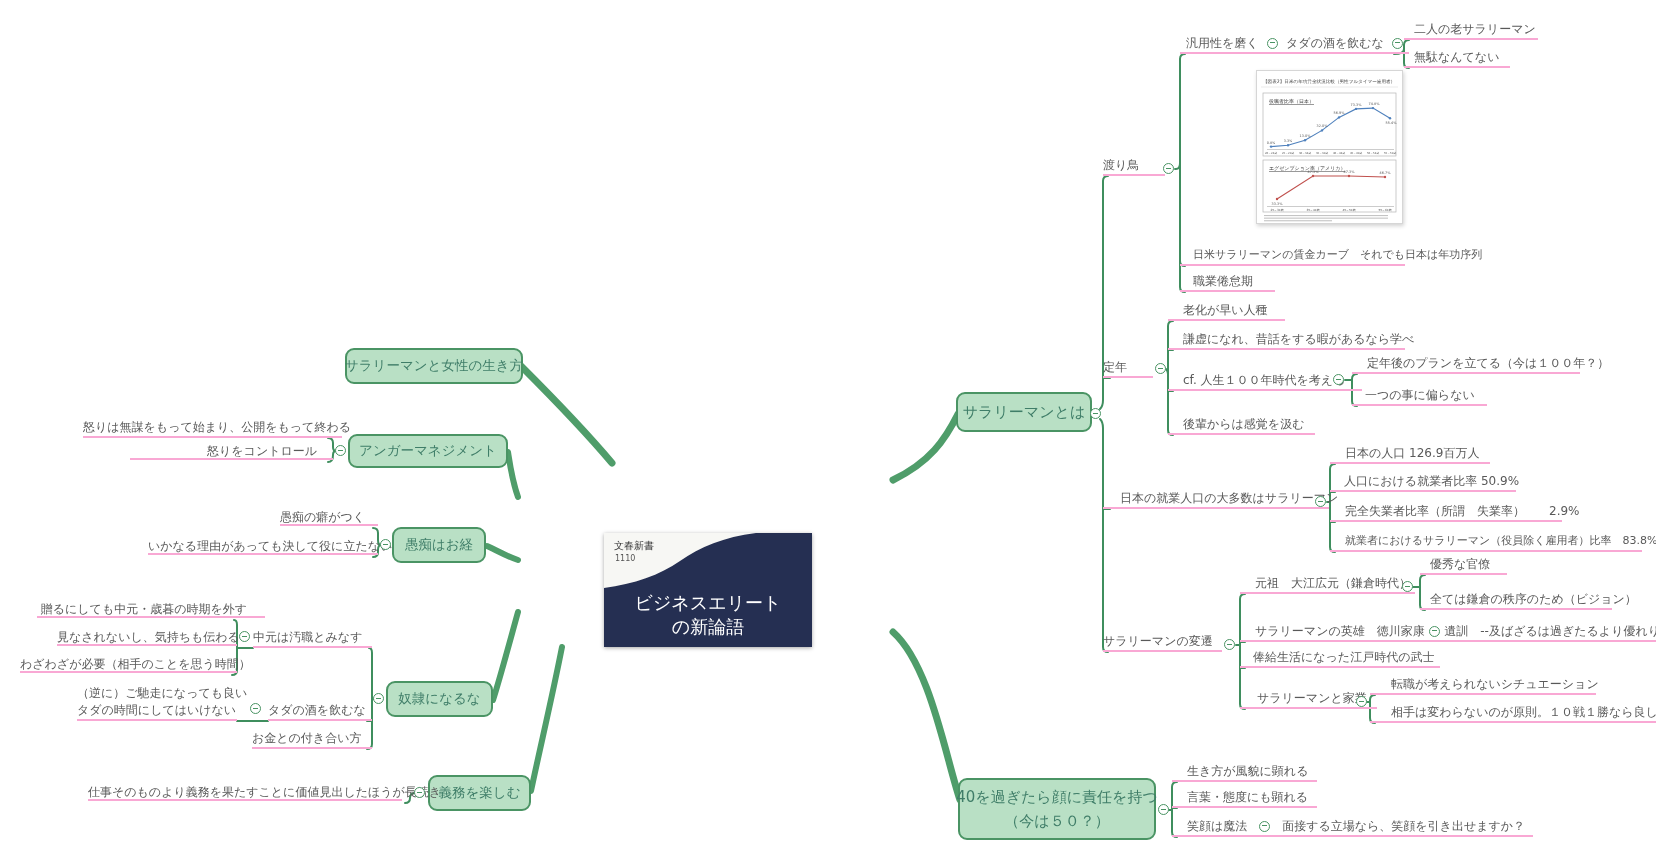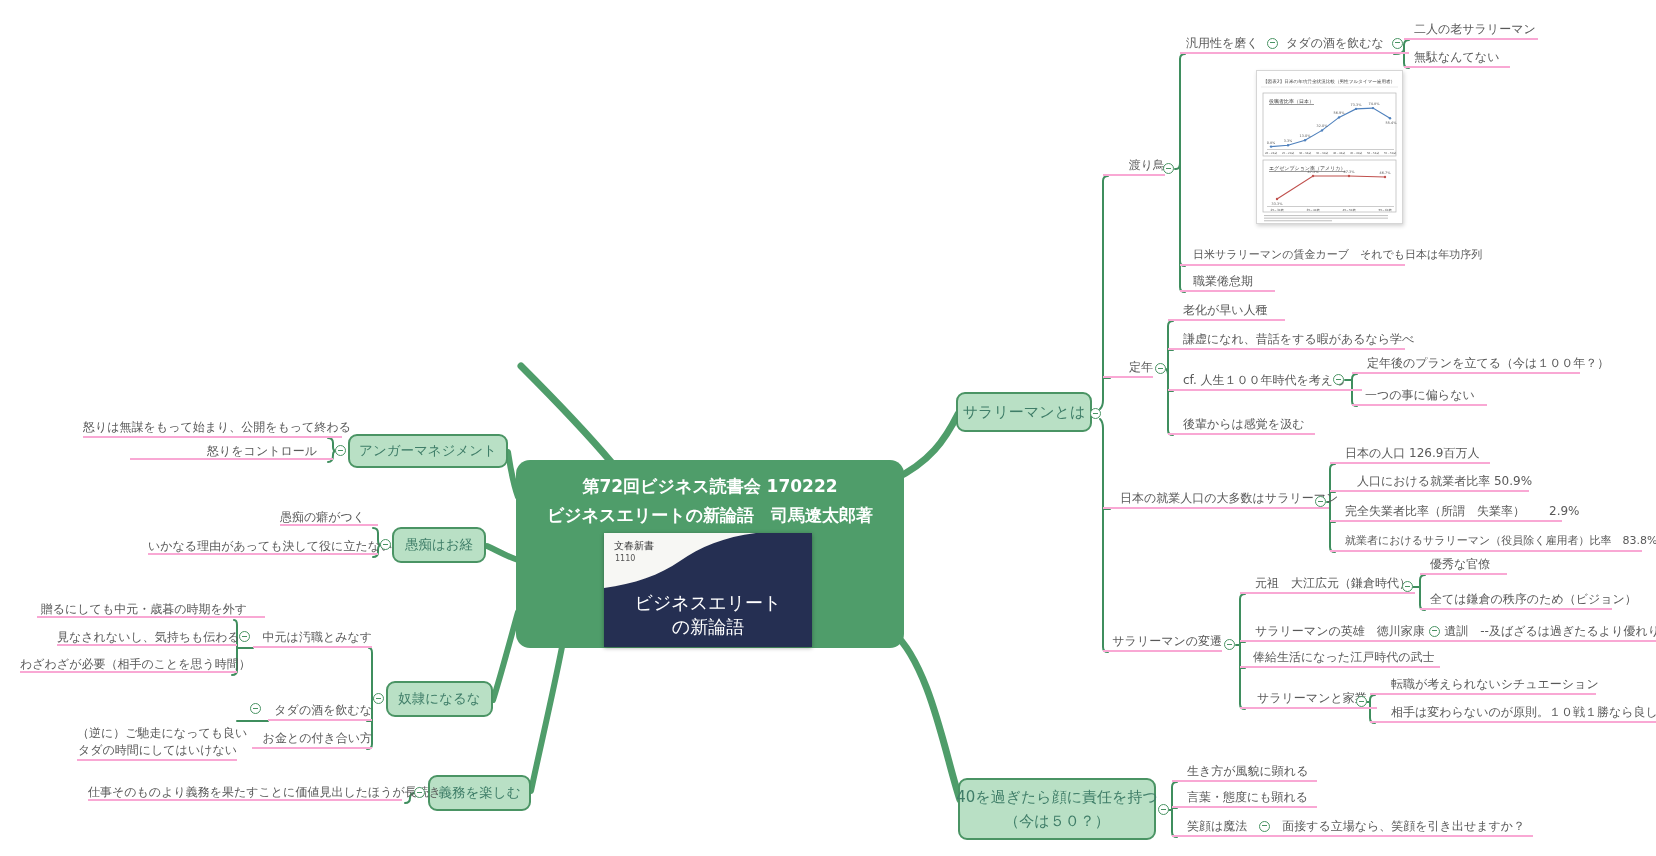--- a/index.html
+++ b/index.html
@@ -2,37 +2,37 @@
 <html><head>
 <meta charset="utf-8">
 <style>
   html,body{margin:0;padding:0;background:#fff;}
   #canvas{position:relative;width:1656px;height:856px;background:#fff;overflow:hidden;
     font-family:"DejaVu Sans","Liberation Sans",sans-serif;}
   svg.lines{position:absolute;left:0;top:0;pointer-events:none;}
   .node{position:absolute;font-size:12px;color:#595959;border-bottom:2px solid #f9a8d4;
     white-space:nowrap;height:18px;line-height:18px;box-sizing:content-box;}
   .nl{text-align:right;}
-  .nc{text-align:right;}
+  .nc{text-align:left;}
   .row{display:flex;justify-content:space-between;align-items:center;}
   .box{position:absolute;background:#b9e0c5;border:2px solid #4a9464;border-radius:9px;
     color:#3f7d68;display:flex;align-items:center;justify-content:center;
     box-sizing:border-box;white-space:nowrap;}
   .collapse{position:absolute;width:11px;height:11px;border:1px solid #4a9464;border-radius:50%;
     background:#fff;box-sizing:border-box;z-index:5;}
   .collapse::after{content:"";position:absolute;left:2px;right:2px;top:3.6px;border-top:1.5px solid #4a9464;}
   .collapse.inline{position:relative;flex:0 0 11px;}
   #center-node{position:absolute;left:516px;top:460px;width:388px;height:188px;background:#4f9d6a;
     border-radius:14px;color:#fff;text-align:center;}
   #center-node .t{font-size:17px;font-weight:bold;line-height:29px;}
   #book-card{position:absolute;left:604px;top:533px;width:208px;height:114px;background:#fff;
     box-shadow:0 1px 4px rgba(0,0,0,0.35);}
   #figure-card{position:absolute;left:1256px;top:70px;width:145px;height:152px;background:#fff;
     border:1px solid #d6d6d6;box-shadow:1px 2px 4px rgba(0,0,0,0.18);}
-  .two{height:34px;line-height:17px;margin-top:40px;}
+  .two{height:34px;line-height:17px;}
 </style>
 </head>
 <body>
 
 <div id="canvas">
 
   <svg class="lines" width="1656" height="856">
     <g stroke="#3f8e5e" stroke-width="2" fill="none" stroke-linecap="round">
 
       <path d="M 1100,409 Q 1103,406 1103,400 L 1103,181 Q 1103,176 1108,176"></path>
@@ -96,42 +96,41 @@
       <path stroke-width="7" d="M 893,480 C 930,462 945,440 958,414"></path>
       <path stroke-width="7" d="M 893,632 C 930,665 945,755 960,800"></path>
       <path stroke-width="7" d="M 612,463 C 580,425 550,395 521,366"></path>
       <path stroke-width="6" d="M 518,497 C 512,480 510,465 508,452"></path>
       <path stroke-width="6" d="M 518,560 C 506,556 496,550 487,546"></path>
       <path stroke-width="6" d="M 518,612 C 508,648 500,678 493,700"></path>
       <path stroke-width="6" d="M 562,647 C 552,698 540,748 531,791"></path>
     </g>
   </svg>
 
-  <div id="center-node">
-    <div class="t" style="margin-top:12px;">第72回ビジネス読書会 170222</div>
-    <div class="t">ビジネスエリートの新論語　司馬遼太郎著</div>
-  </div>
   <div id="book-card">
     <svg width="208" height="114" viewBox="0 0 208 114">
       <rect x="0" y="0" width="208" height="114" fill="#252f52"></rect>
       <path d="M 0,0 L 152,0 C 120,4 96,14 76,28 C 56,42 30,51 0,55 Z" fill="#f7f7f4"></path>
       <text x="10" y="16" font-size="10" fill="#333" font-family="'DejaVu Serif',serif">文春新書</text>
       <text x="11" y="28" font-size="8" fill="#555">1110</text>
       <text x="104" y="76" font-size="18" fill="#fff" text-anchor="middle" font-family="'DejaVu Serif',serif">ビジネスエリート</text>
       <text x="104" y="100" font-size="18" fill="#fff" text-anchor="middle" font-family="'DejaVu Serif',serif">の新論語</text>
     </svg>
   </div>
 
   <div class="box" style="left:956px;top:392px;width:136px;height:40px;font-size:15px;">
       <span>サラリーマンとは</span>
     </div>
   <div class="box" style="left:958px;top:778px;width:198px;height:62px;font-size:15px;flex-direction:column;line-height:24px;">
     <span>40を過ぎたら顔に責任を持つ</span>
     <span>（今は５０？）</span>
   </div>
+  <div class="box" style="left:345px;top:348px;width:178px;height:36px;font-size:13.5px;">
+      <span>サラリーマンと女性の生き方</span>
+    </div>
   <div class="box" style="left:348px;top:434px;width:160px;height:34px;font-size:13.5px;">
       <span>アンガーマネジメント</span>
     </div>
   <div class="box" style="left:392px;top:527px;width:94px;height:36px;font-size:13.5px;">
       <span>愚痴はお経</span>
     </div>
   <div class="box" style="left:386px;top:681px;width:107px;height:36px;font-size:13.5px;">
       <span>奴隷になるな</span>
     </div>
   <div class="box" style="left:428px;top:775px;width:103px;height:36px;font-size:13.5px;">
@@ -224,21 +223,21 @@
   <div class="node nc" style="left:1103px;top:358px;width:50px;">定年</div>
   <div class="node" style="left:1168px;top:301px;width:102px;padding-left:15px;">老化が早い人種</div>
   <div class="node" style="left:1168px;top:330px;width:222px;padding-left:15px;">謙虚になれ、昔話をする暇があるなら学べ</div>
   <div class="node" style="left:1168px;top:371px;width:179px;padding-left:15px;">cf. 人生１００年時代を考える</div>
   <div class="node" style="left:1352px;top:354px;width:213px;padding-left:15px;">定年後のプランを立てる（今は１００年？）</div>
   <div class="node" style="left:1352px;top:386px;width:122px;padding-left:13px;">一つの事に偏らない</div>
   <div class="node" style="left:1168px;top:415px;width:132px;padding-left:15px;">後輩からは感覚を汲む</div>
 
   <div class="node" style="left:1103px;top:489px;width:209px;padding-left:17px;">日本の就業人口の大多数はサラリーマン</div>
   <div class="node" style="left:1330px;top:444px;width:145px;padding-left:15px;">日本の人口  126.9百万人</div>
-  <div class="node" style="left:1330px;top:472px;width:172px;padding-left:27px;">人口における就業者比率 50.9%</div>
+  <div class="node" style="left:1330px;top:472px;width:172px;padding-left:14px;">人口における就業者比率 50.9%</div>
   <div class="node" style="left:1330px;top:502px;width:217px;padding-left:15px;">完全失業者比率（所謂　失業率）　　2.9%</div>
   <div class="node" style="left:1330px;top:532px;width:297px;padding-left:15px;font-size:11px;">就業者におけるサラリーマン（役員除く雇用者）比率　83.8%</div>
 
   <div class="node nc" style="left:1103px;top:632px;width:119px;">サラリーマンの変遷</div>
   <div class="node" style="left:1240px;top:574px;width:160px;padding-left:15px;">元祖　大江広元（鎌倉時代）</div>
   <div class="node" style="left:1420px;top:555px;width:77px;padding-left:10px;">優秀な官僚</div>
   <div class="node" style="left:1420px;top:590px;width:182px;padding-left:10px;">全ては鎌倉の秩序のため（ビジョン）</div>
   <div class="node row" style="left:1240px;top:622px;width:405px;padding:0 8px 0 15px;">
     <span>サラリーマンの英雄　徳川家康</span>
     <span class="collapse inline"></span>

